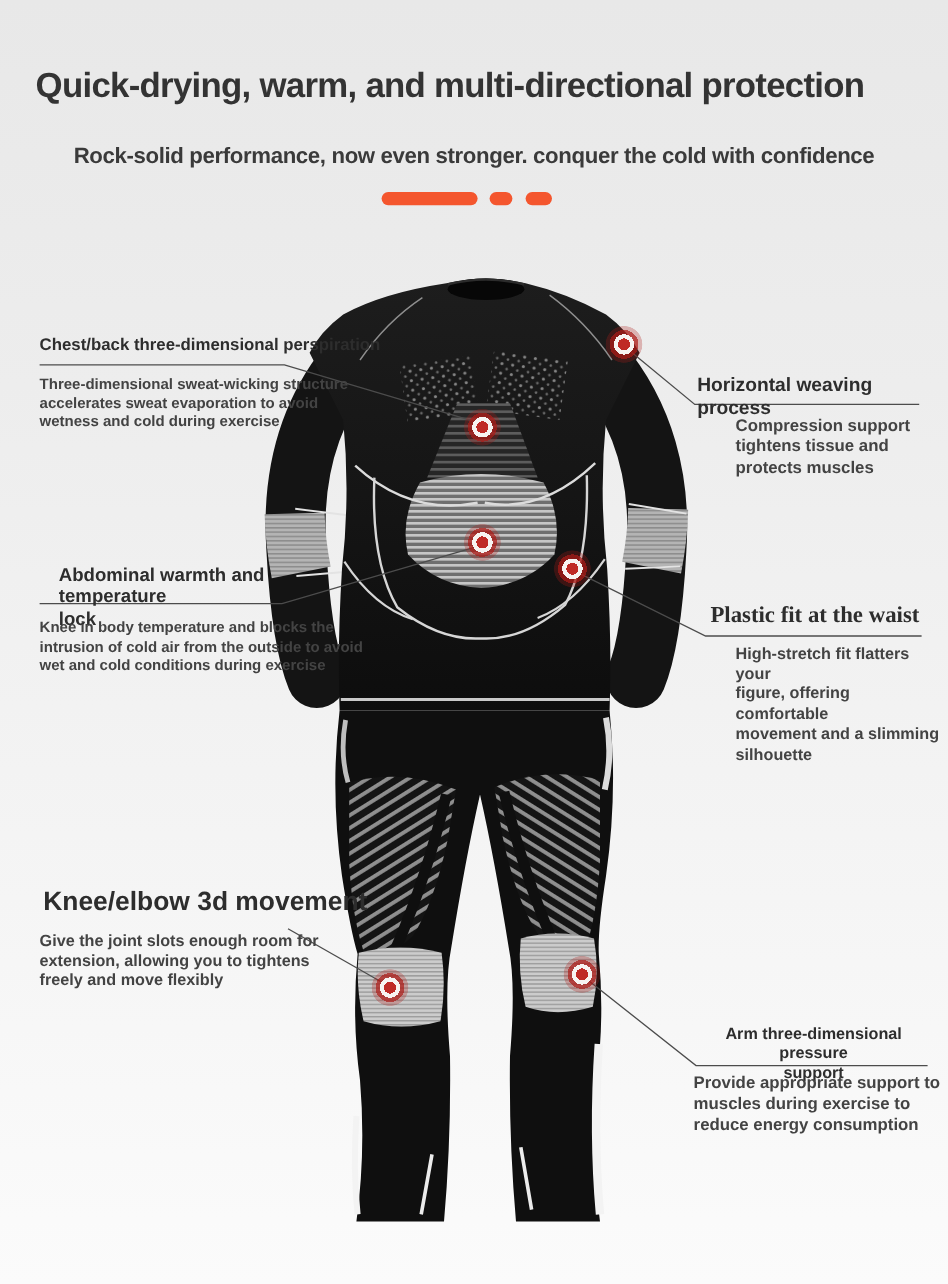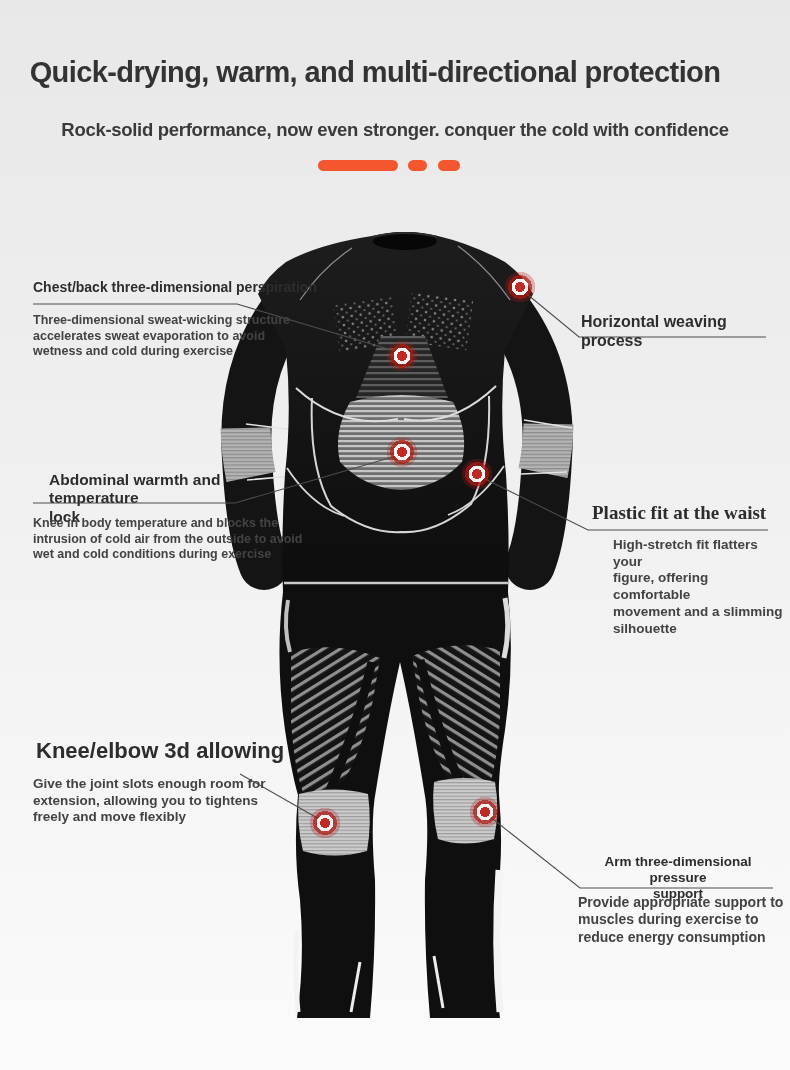--- a/index.html
+++ b/index.html
@@ -168,34 +168,37 @@
     <div class="pill-s"></div>
     <div class="pill-m"></div>
   </div>
 
   <div class="co-title chest-title">Chest/back three-dimensional perspiration</div>
   <div class="co-desc chest-desc">Three-dimensional sweat-wicking structure
 accelerates sweat evaporation to avoid
 wetness and cold during exercise</div>
 
   <div class="co-title weaving-title">Horizontal weaving process</div>
+  <div class="co-desc weaving-desc">Compression support
+tightens tissue and
+protects muscles</div>
 
   <div class="co-title abdominal-title">Abdominal warmth and temperature
 lock</div>
   <div class="co-desc abdominal-desc">Knee in body temperature and blocks the
 intrusion of cold air from the outside to avoid
 wet and cold conditions during exercise</div>
 
   <div class="co-title waist-title">Plastic fit at the waist</div>
   <div class="co-desc waist-desc">High-stretch fit flatters your
 figure, offering comfortable
 movement and a slimming
 silhouette</div>
 
-  <div class="co-title knee-title">Knee/elbow 3d allowing</div>
+  <div class="co-title knee-title">Knee/elbow 3d movement</div>
   <div class="co-desc knee-desc">Give the joint slots enough room for
 extension, allowing you to tightens
 freely and move flexibly</div>
 
   <div class="co-title arm-title">Arm three-dimensional pressure
 support</div>
   <div class="co-desc arm-desc">Provide appropriate support to
 muscles during exercise to
 reduce energy consumption</div>
 

